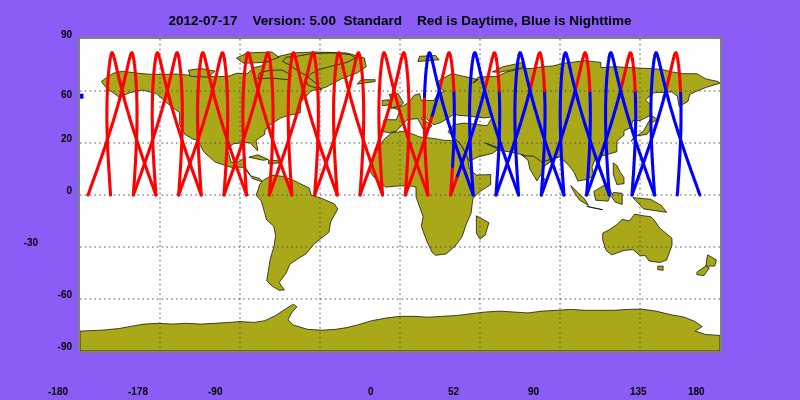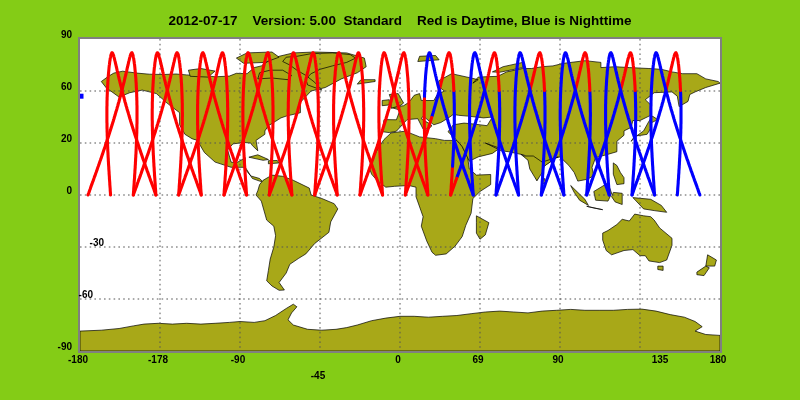--- a/index.html
+++ b/index.html
@@ -1,38 +1,38 @@
 <!DOCTYPE html>
 <html><head>
 <meta charset="utf-8">
 <title>Satellite Ground Track Map</title>
 <style>
   html,body{margin:0;padding:0;background:#ffffff;}
   body{width:800px;height:400px;overflow:hidden;
        font-family:"Liberation Sans", sans-serif;}
-  #stage{position:relative;width:800px;height:400px;background:#84cc16;}
+  #stage{position:relative;width:800px;height:400px;background:#8b5cf6;}
 
   #chart-title{
     position:absolute;left:0;top:13px;width:800px;
     text-align:center;font-size:13.5px;font-weight:bold;color:#000;
     letter-spacing:0px;white-space:pre;
   }
 
   #plot-frame{
     position:absolute;left:78px;top:37px;width:644px;height:316px;
     border:2px solid #808080;background:#ffffff;box-sizing:border-box;
   }
   #plot-svg{position:absolute;left:0;top:0;width:640px;height:312px;display:block;}
 
   .axis-label{
     position:absolute;font-size:10px;font-weight:bold;color:#000;
     white-space:nowrap;
   }
   .ylab{text-align:right;}
-  .xlab{text-align:center;}
+  .xlab{margin-top:32px;}
 </style>
 </head>
 <body>
 
 <div id="stage">
 
   <div id="chart-title">2012-07-17    Version: 5.00  Standard    Red is Daytime, Blue is Nighttime</div>
 
   <div id="plot-frame">
     <svg id="plot-svg" viewBox="0 0 640 312" preserveAspectRatio="none">
@@ -135,32 +135,32 @@
           </g>
         <g id="markers">
             <rect x="-1.5" y="54.699999999999996" width="5" height="5" fill="#0000ff"></rect>
           </g>
       </g>
     </svg>
   </div>
 
   <div id="ylabels">
       <div class="axis-label ylab" style="right: 728px; top: 29px;">90</div>
-      <div class="axis-label ylab" style="right: 728px; top: 81px;">60</div>
+      <div class="axis-label ylab" style="right: 728px; top: 89px;">60</div>
       <div class="axis-label ylab" style="right: 728px; top: 133px;">20</div>
       <div class="axis-label ylab" style="right: 728px; top: 185px;">0</div>
-      <div class="axis-label ylab" style="right: 696px; top: 237px;">-30</div>
-      <div class="axis-label ylab" style="right: 707px; top: 289px; margin-left: 31px;">-60</div>
+      <div class="axis-label ylab" style="right: 762px; top: 237px;">-30</div>
+      <div class="axis-label ylab" style="right: 728px; top: 289px; margin-left: 31px;">-60</div>
       <div class="axis-label ylab" style="right: 728px; top: 341px;">-90</div>
     </div>
   <div id="xlabels">
       <div class="axis-label xlab" style="left: 48px; width: 60px; top: 354px;">-180</div>
       <div class="axis-label xlab" style="left: 128px; width: 60px; top: 354px;">-178</div>
       <div class="axis-label xlab" style="left: 208px; width: 60px; top: 354px;">-90</div>
       <div class="axis-label xlab" style="left: 288px; width: 60px; top: 370px;">-45</div>
       <div class="axis-label xlab" style="left: 368px; width: 60px; top: 354px;">0</div>
-      <div class="axis-label xlab" style="left: 448px; width: 60px; top: 354px;">69</div>
+      <div class="axis-label xlab" style="left: 448px; width: 60px; top: 354px;">52</div>
       <div class="axis-label xlab" style="left: 528px; width: 60px; top: 354px;">90</div>
       <div class="axis-label xlab" style="left: 630px; width: 60px; top: 354px;">135</div>
       <div class="axis-label xlab" style="left: 688px; width: 60px; top: 354px;">180</div>
     </div>
 
 </div>
 
 </body></html>

